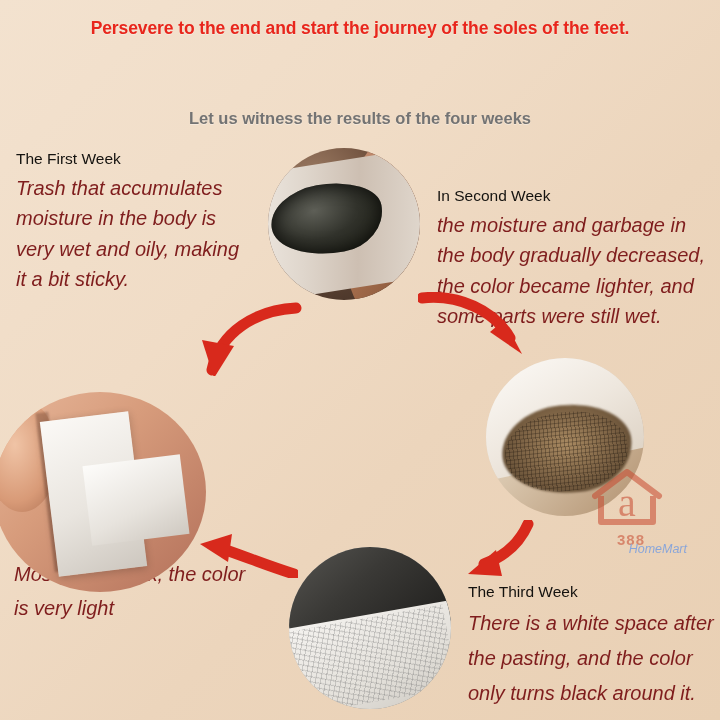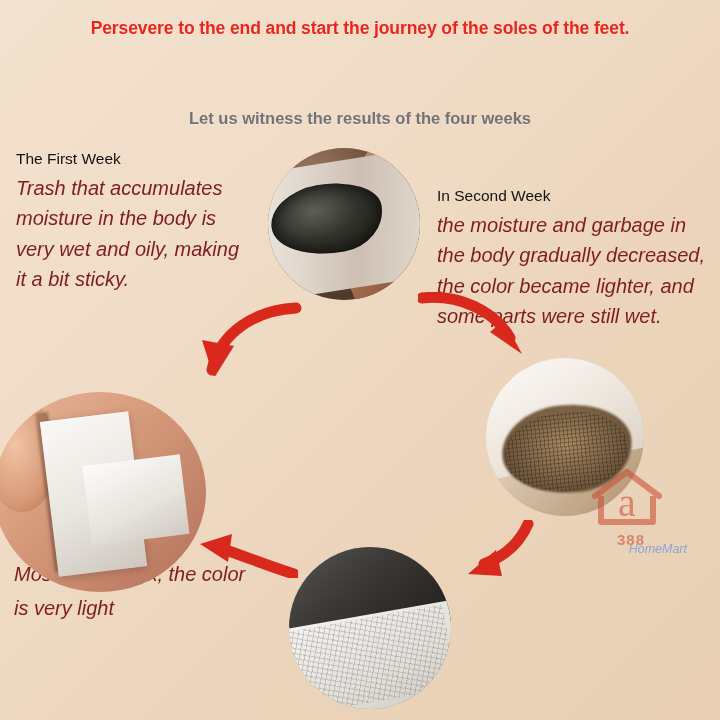--- a/index.html
+++ b/index.html
@@ -180,20 +180,24 @@
   <div class="block" id="b1">
     <div class="title">The First Week</div>
     <div class="body">Trash that accumulates moisture in the body is very wet and oily, making it a bit sticky.</div>
   </div>
 
   <div class="block" id="b2">
     <div class="title">In Second Week</div>
     <div class="body">the moisture and garbage in the body gradually decreased, the color became lighter, and some parts were still wet.</div>
   </div>
 
+  <div class="block" id="b3">
+    <div class="title">The Third Week</div>
+    <div class="body">There is a white space after the pasting, and the color only turns black around it.</div>
+  </div>
 
   <div class="block" id="b4">
     <div class="title">The Fourth Week</div>
     <div class="body">Mostly left blank, the color is very light</div>
   </div>
 
   <div class="photo" id="p1">
     <div class="inner">
       <div class="skin"></div>
       <div class="crease"></div>

